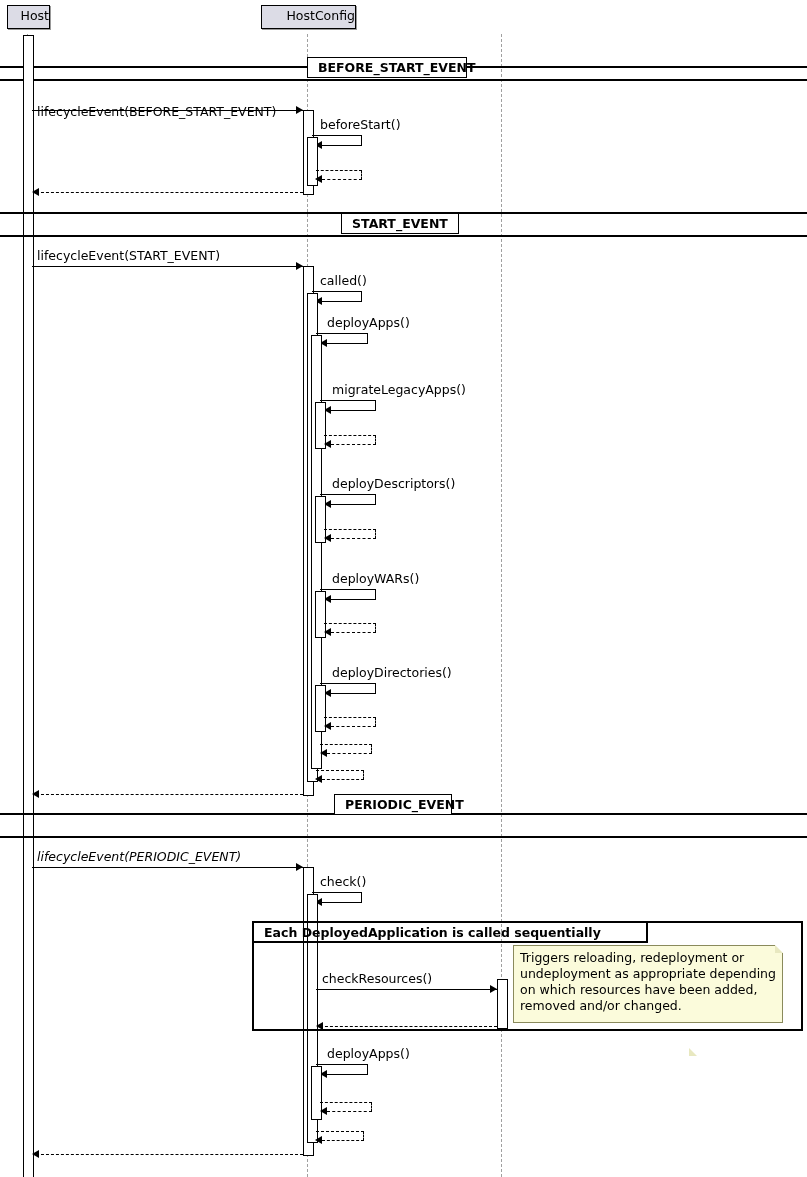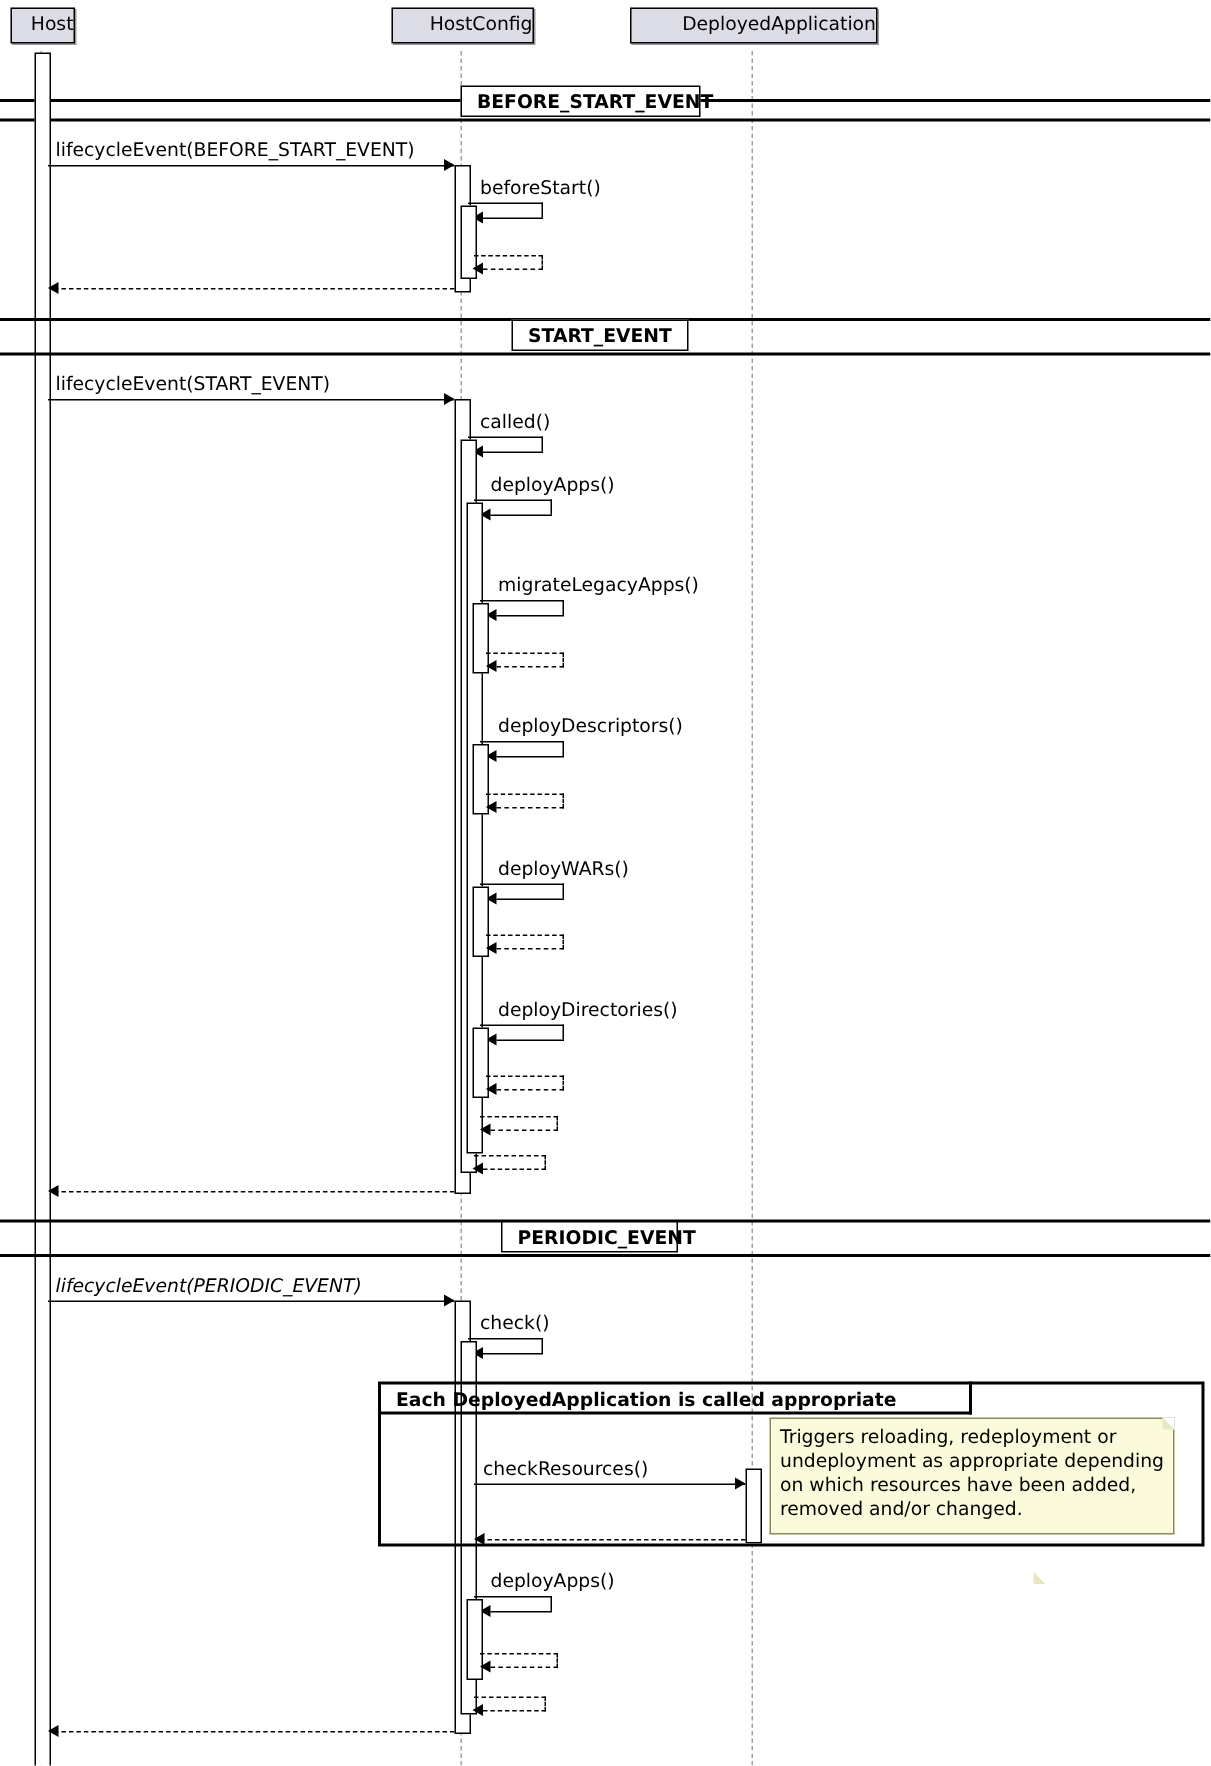--- a/index.html
+++ b/index.html
@@ -120,33 +120,30 @@
   <div class="lifeline" style="left:27px;top:34px;height:1143px;"></div>
   <div class="lifeline" style="left:307px;top:34px;height:1143px;"></div>
   <div class="lifeline" style="left:501px;top:34px;height:1143px;"></div>
 
   <div class="actorbox" style="left:7px;top:5px;width:41px;">
     <span>Host</span>
   </div>
   <div class="actorbox" style="left:261px;top:5px;width:93px;">
     <span>HostConfig</span>
   </div>
-  <div class="actorbox" style="left:420px;top:5px;width:163px;">
-    <span>DeployedApplication</span>
-  </div>
 
   <div class="sep" style="top:66px;"></div>
   <div class="sep" style="top:79px;"></div>
   <div class="seplabel" style="left:307px;top:57px;width:160px;">
     <span>BEFORE_START_EVENT</span>
   </div>
 
   <div class="activation" style="left:23px;top:35px;height:1142px;"></div>
 
-  <div class="msglabel" style="left:37px;top:92px;">
+  <div class="msglabel" style="left:37px;top:104px;">
     <span>lifecycleEvent(BEFORE_START_EVENT)</span>
   </div>
   <div class="arrowline solid" style="left:32px;top:110px;width:271px;"></div>
   <div class="arrowhead ahr" style="left:296px;top:106px;"></div>
 
   <div class="activation" style="left:303px;top:110px;height:83px;"></div>
 
   <div class="msglabel" style="left:320px;top:117px;">
     <span>beforeStart()</span>
   </div>
@@ -256,21 +253,21 @@
   <div class="arrowline dashed" style="left:316px;top:770px;width:48px;"></div>
   <div class="vline vdashed" style="left:363px;top:770px;height:10px;"></div>
   <div class="arrowline dashed" style="left:322px;top:779px;width:42px;"></div>
   <div class="arrowhead ahl" style="left:315px;top:775px;"></div>
 
   <div class="arrowline dashed" style="left:36px;top:794px;width:267px;"></div>
   <div class="arrowhead ahl" style="left:32px;top:790px;"></div>
 
   <div class="sep" style="top:813px;"></div>
   <div class="sep" style="top:836px;"></div>
-  <div class="seplabel" style="left:334px;top:814px;width:118px;">
+  <div class="seplabel" style="left:334px;top:794px;width:118px;">
     <span>PERIODIC_EVENT</span>
   </div>
 
   <div class="msglabel" style="left:37px;top:849px;font-style:italic;">
     <span>lifecycleEvent(PERIODIC_EVENT)</span>
   </div>
   <div class="arrowline solid" style="left:32px;top:867px;width:271px;"></div>
   <div class="arrowhead ahr" style="left:296px;top:863px;"></div>
 
   <div class="activation" style="left:303px;top:867px;height:287px;"></div>
@@ -280,21 +277,21 @@
   </div>
   <div class="arrowline solid" style="left:312px;top:892px;width:50px;"></div>
   <div class="vline vsolid" style="left:361px;top:892px;height:10px;"></div>
   <div class="arrowline solid" style="left:322px;top:902px;width:40px;"></div>
   <div class="arrowhead ahl" style="left:315px;top:898px;"></div>
   <div class="activation" style="left:307px;top:894px;height:247px;"></div>
 
   <div class="groupbox" style="left:252px;top:921px;width:551px;height:110px;"></div>
   <div class="grouptab" style="left:252px;top:921px;width:396px;height:22px;"></div>
   <div class="grouplabel" style="left:264px;top:925px;">
-    <span>Each DeployedApplication is called appropriate</span>
+    <span>Each DeployedApplication is called sequentially</span>
   </div>
 
   <div class="msglabel" style="left:322px;top:971px;">
     <span>checkResources()</span>
   </div>
   <div class="arrowline solid" style="left:316px;top:989px;width:181px;"></div>
   <div class="arrowhead ahr" style="left:490px;top:985px;"></div>
   <div class="activation" style="left:497px;top:979px;height:48px;"></div>
 
   <div class="arrowline dashed" style="left:320px;top:1026px;width:177px;"></div>

